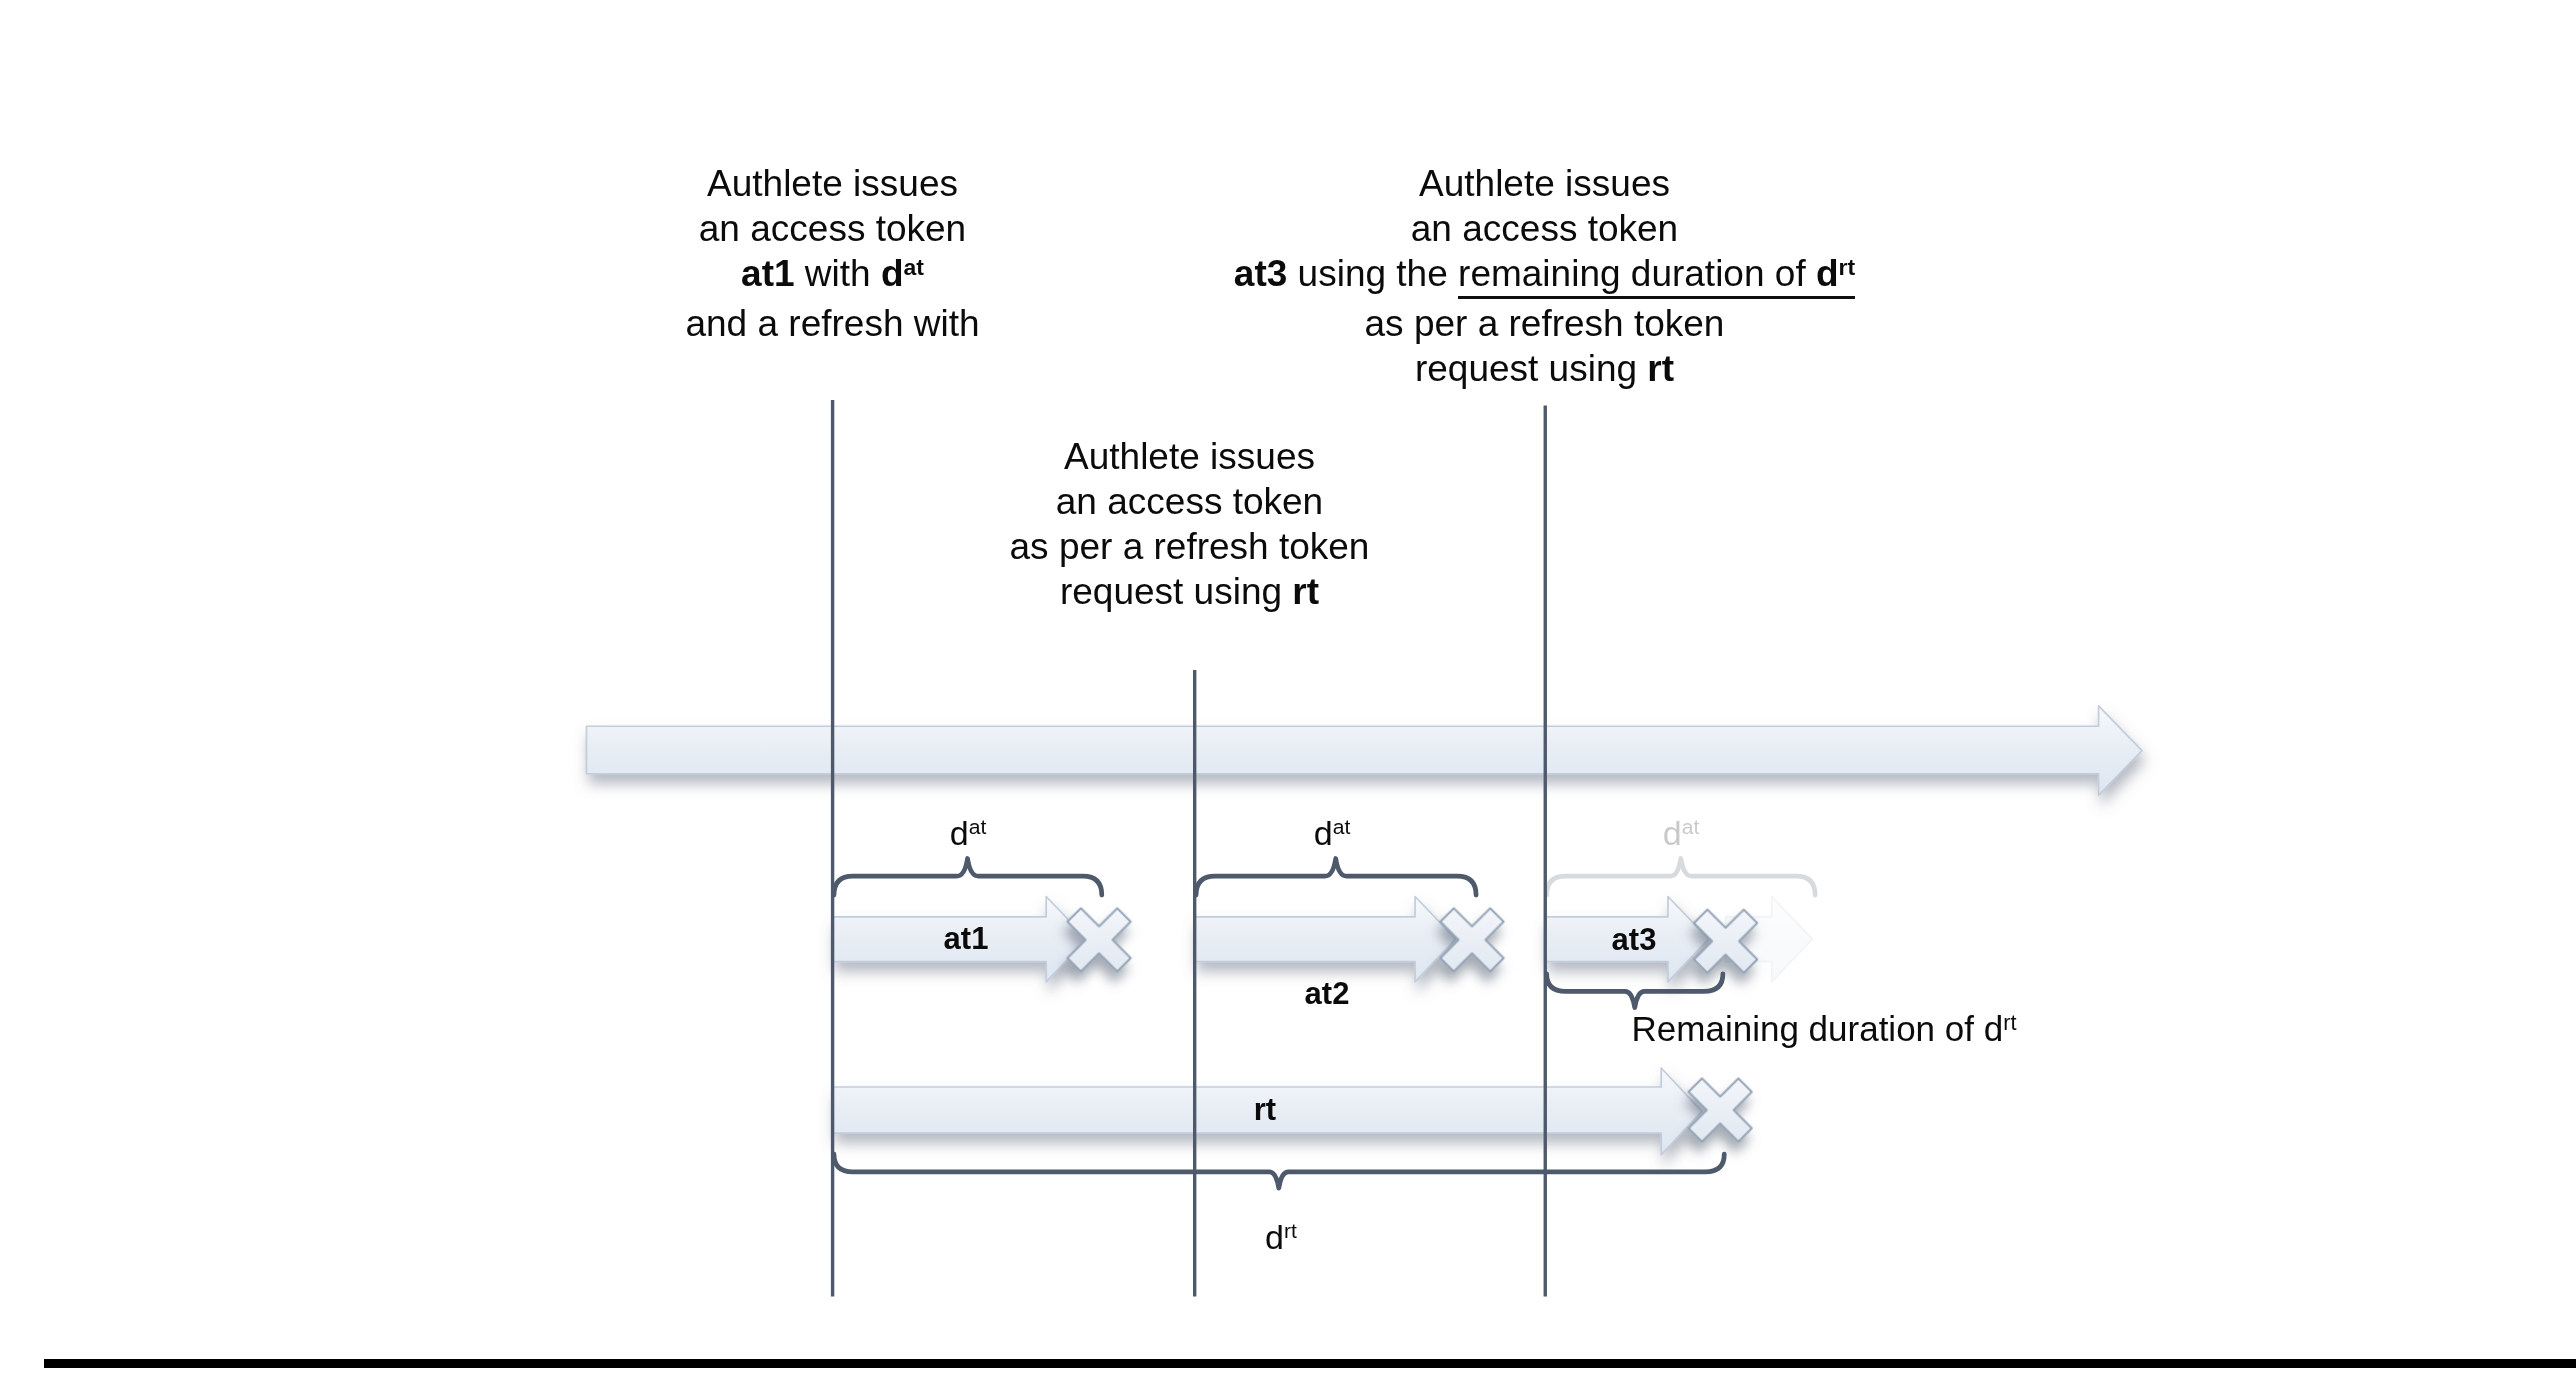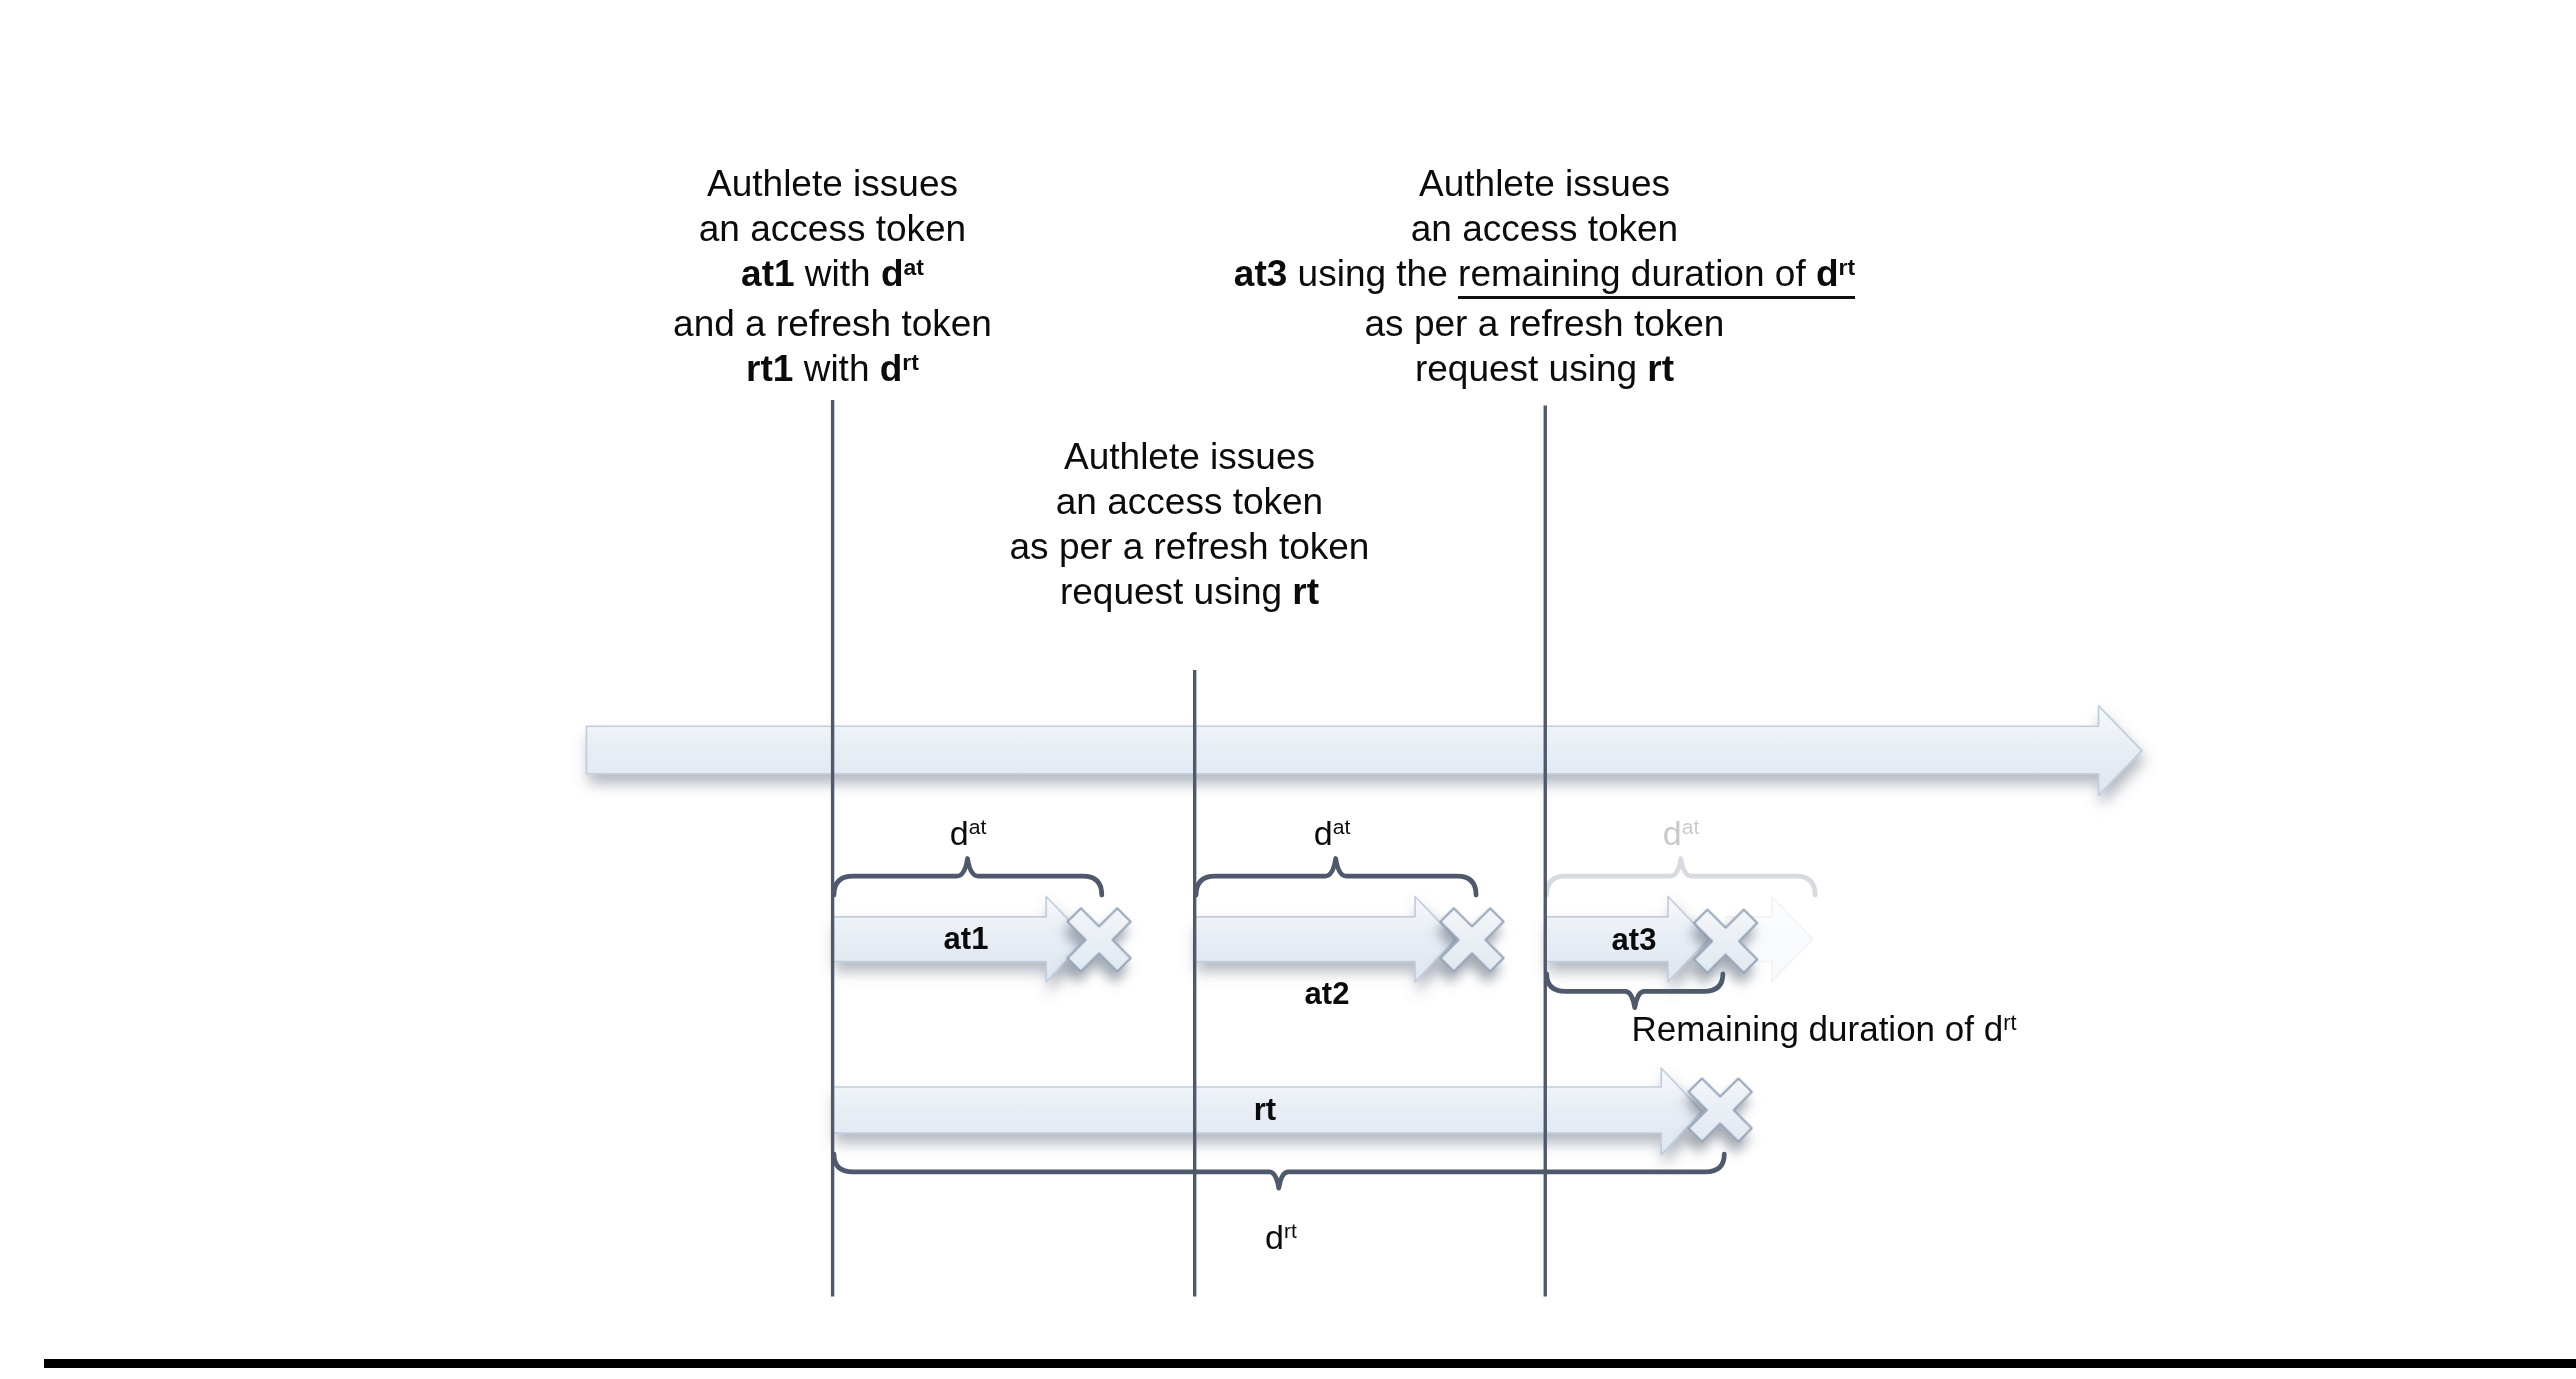--- a/index.html
+++ b/index.html
@@ -80,24 +80,21 @@
     <use href="#xshape" class="xmark" transform="translate(2480,1388) rotate(45)"></use>
     <use href="#xshape" class="xmark" transform="translate(2472,1637) rotate(45)"></use>
   </svg>
 
   <div class="note" style="left:789px;top:161px;">
     <div class="nline"><span>Authlete issues</span></div>
     <div class="nline"><span>an access token</span></div>
     <div class="nline">
       <span class="b">at1</span><span> with </span><span class="b">d</span><span class="b sup">at</span>
     </div>
-    <div class="nline"><span>and a refresh token</span></div>
-    <div class="nline">
-      <span class="b">rt1</span><span> with </span><span class="b">d</span><span class="b sup">rt</span>
-    </div>
+    <div class="nline"><span>and a refresh with</span></div>
   </div>
 
   <div class="note" style="left:1146px;top:434px;">
     <div class="nline"><span>Authlete issues</span></div>
     <div class="nline"><span>an access token</span></div>
     <div class="nline"><span>as per a refresh token</span></div>
     <div class="nline">
       <span>request using </span><span class="b">rt</span>
     </div>
   </div>

